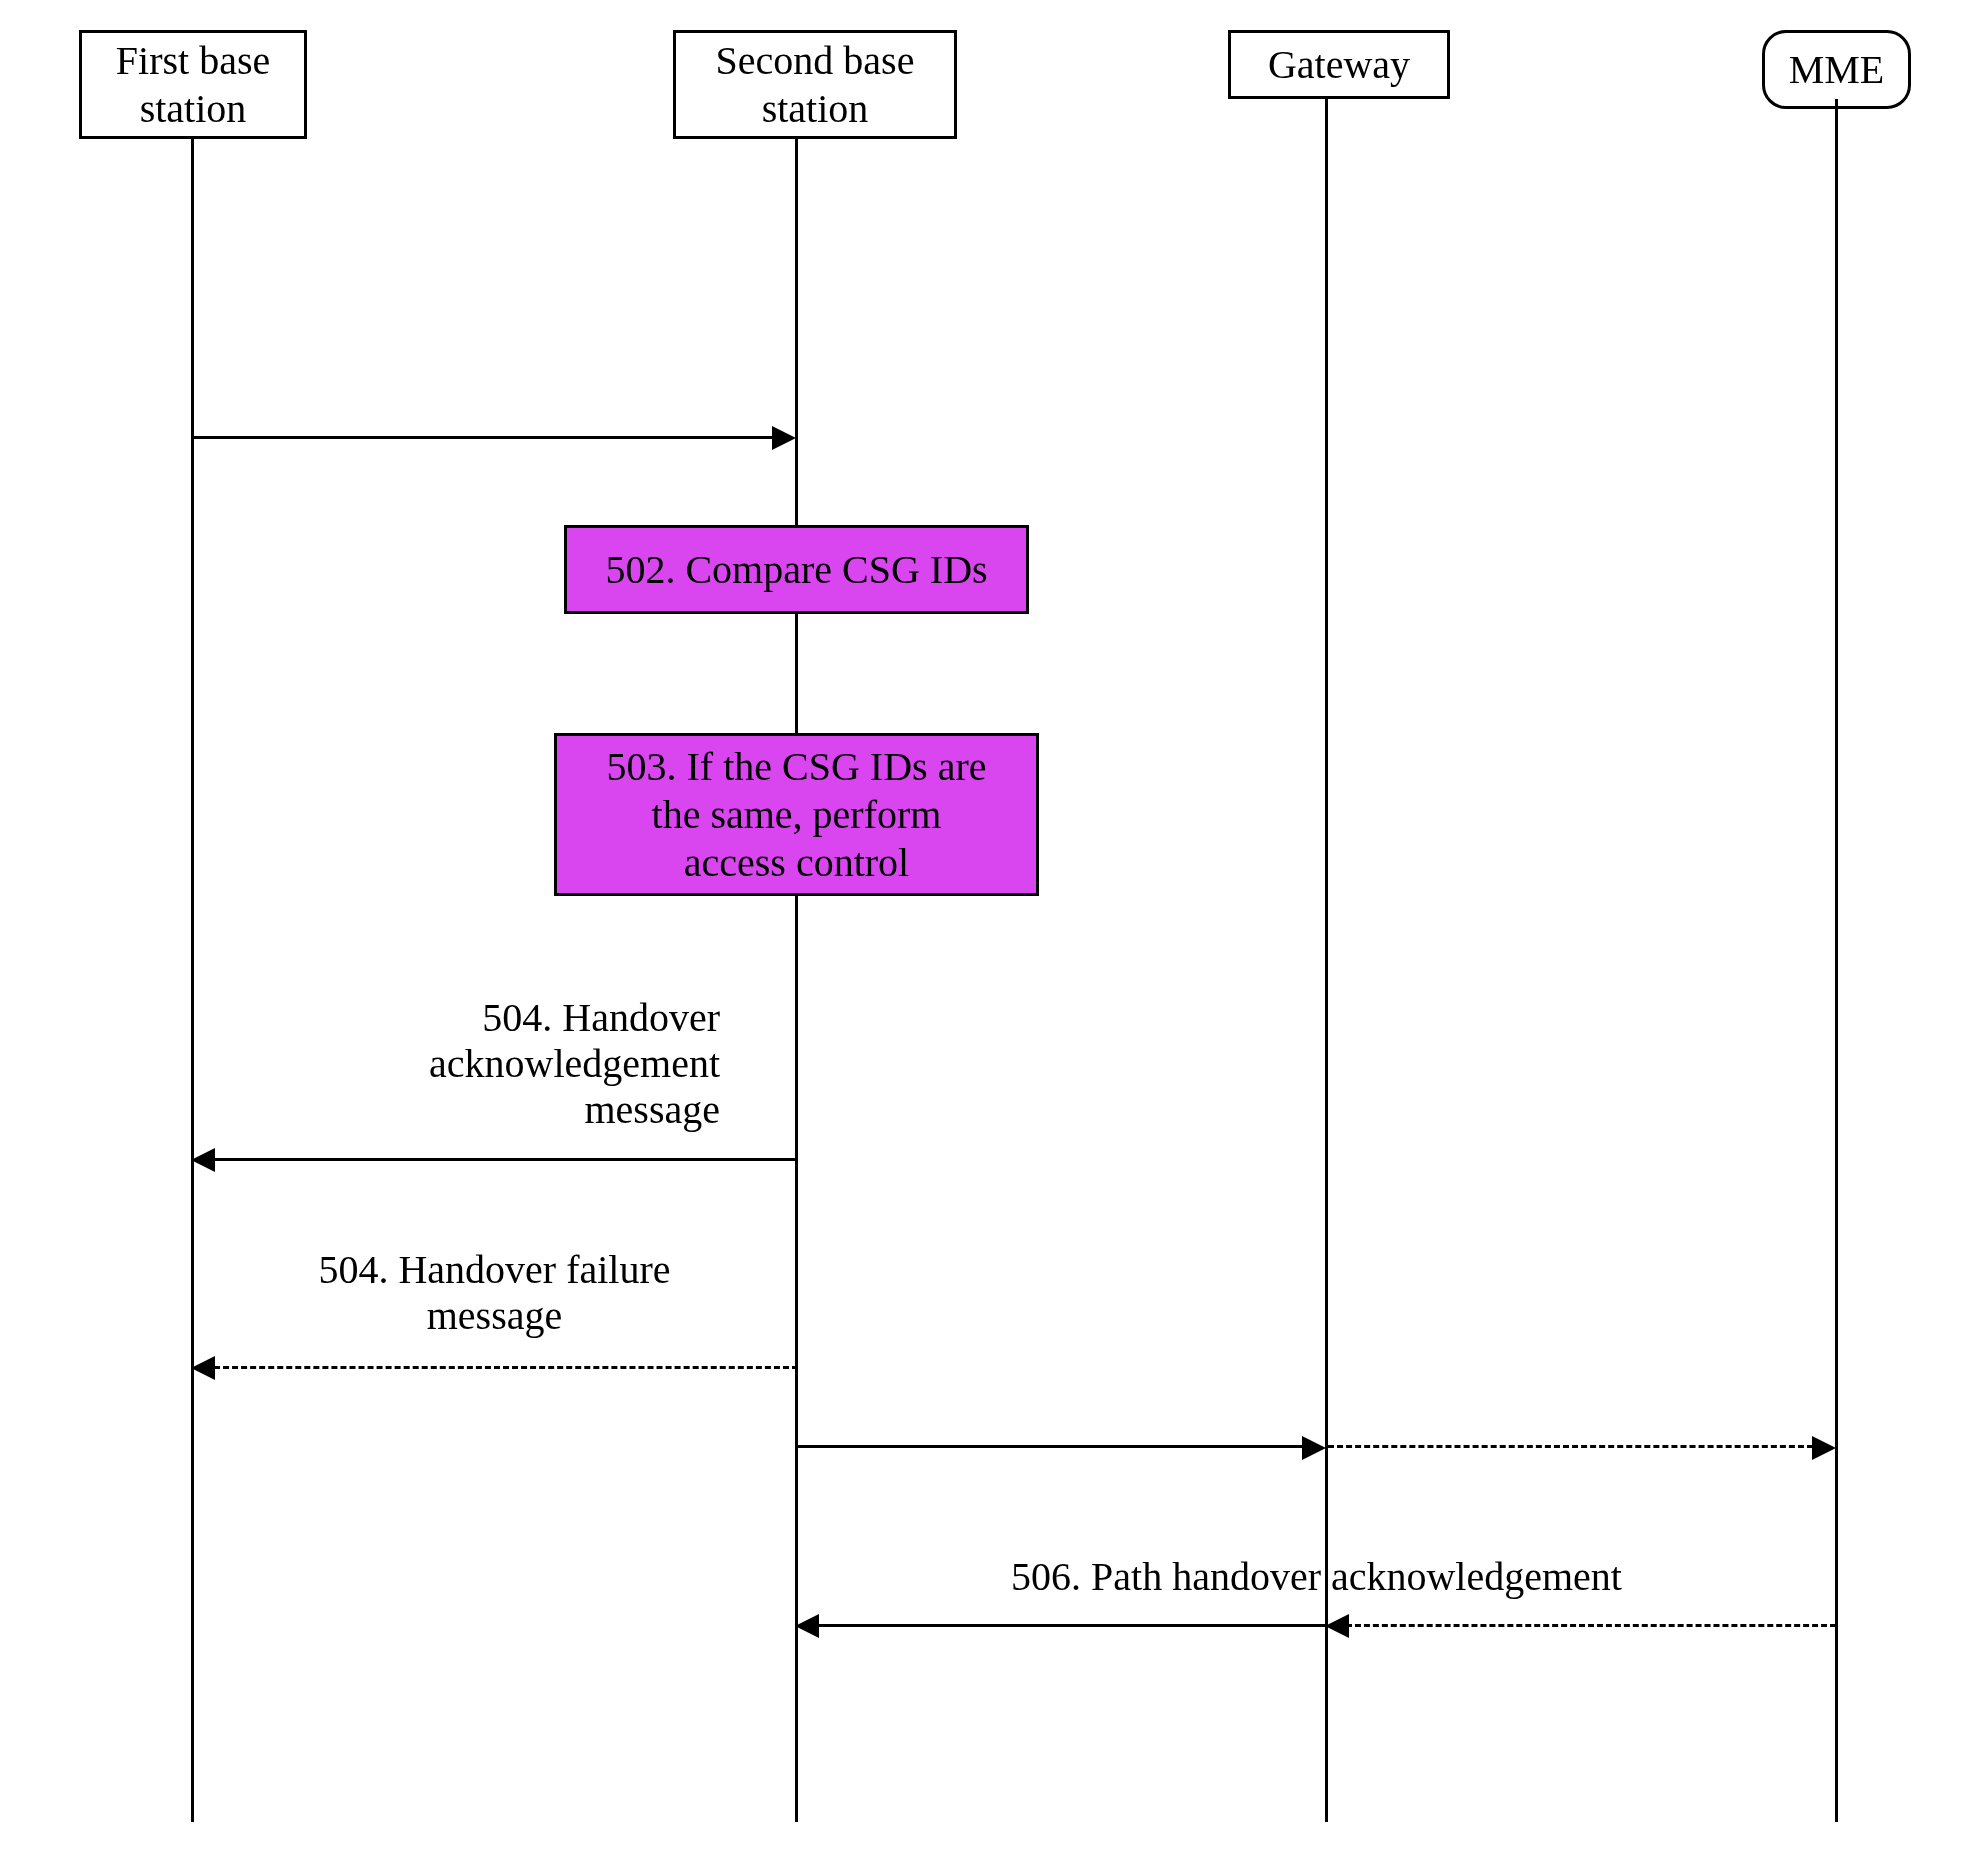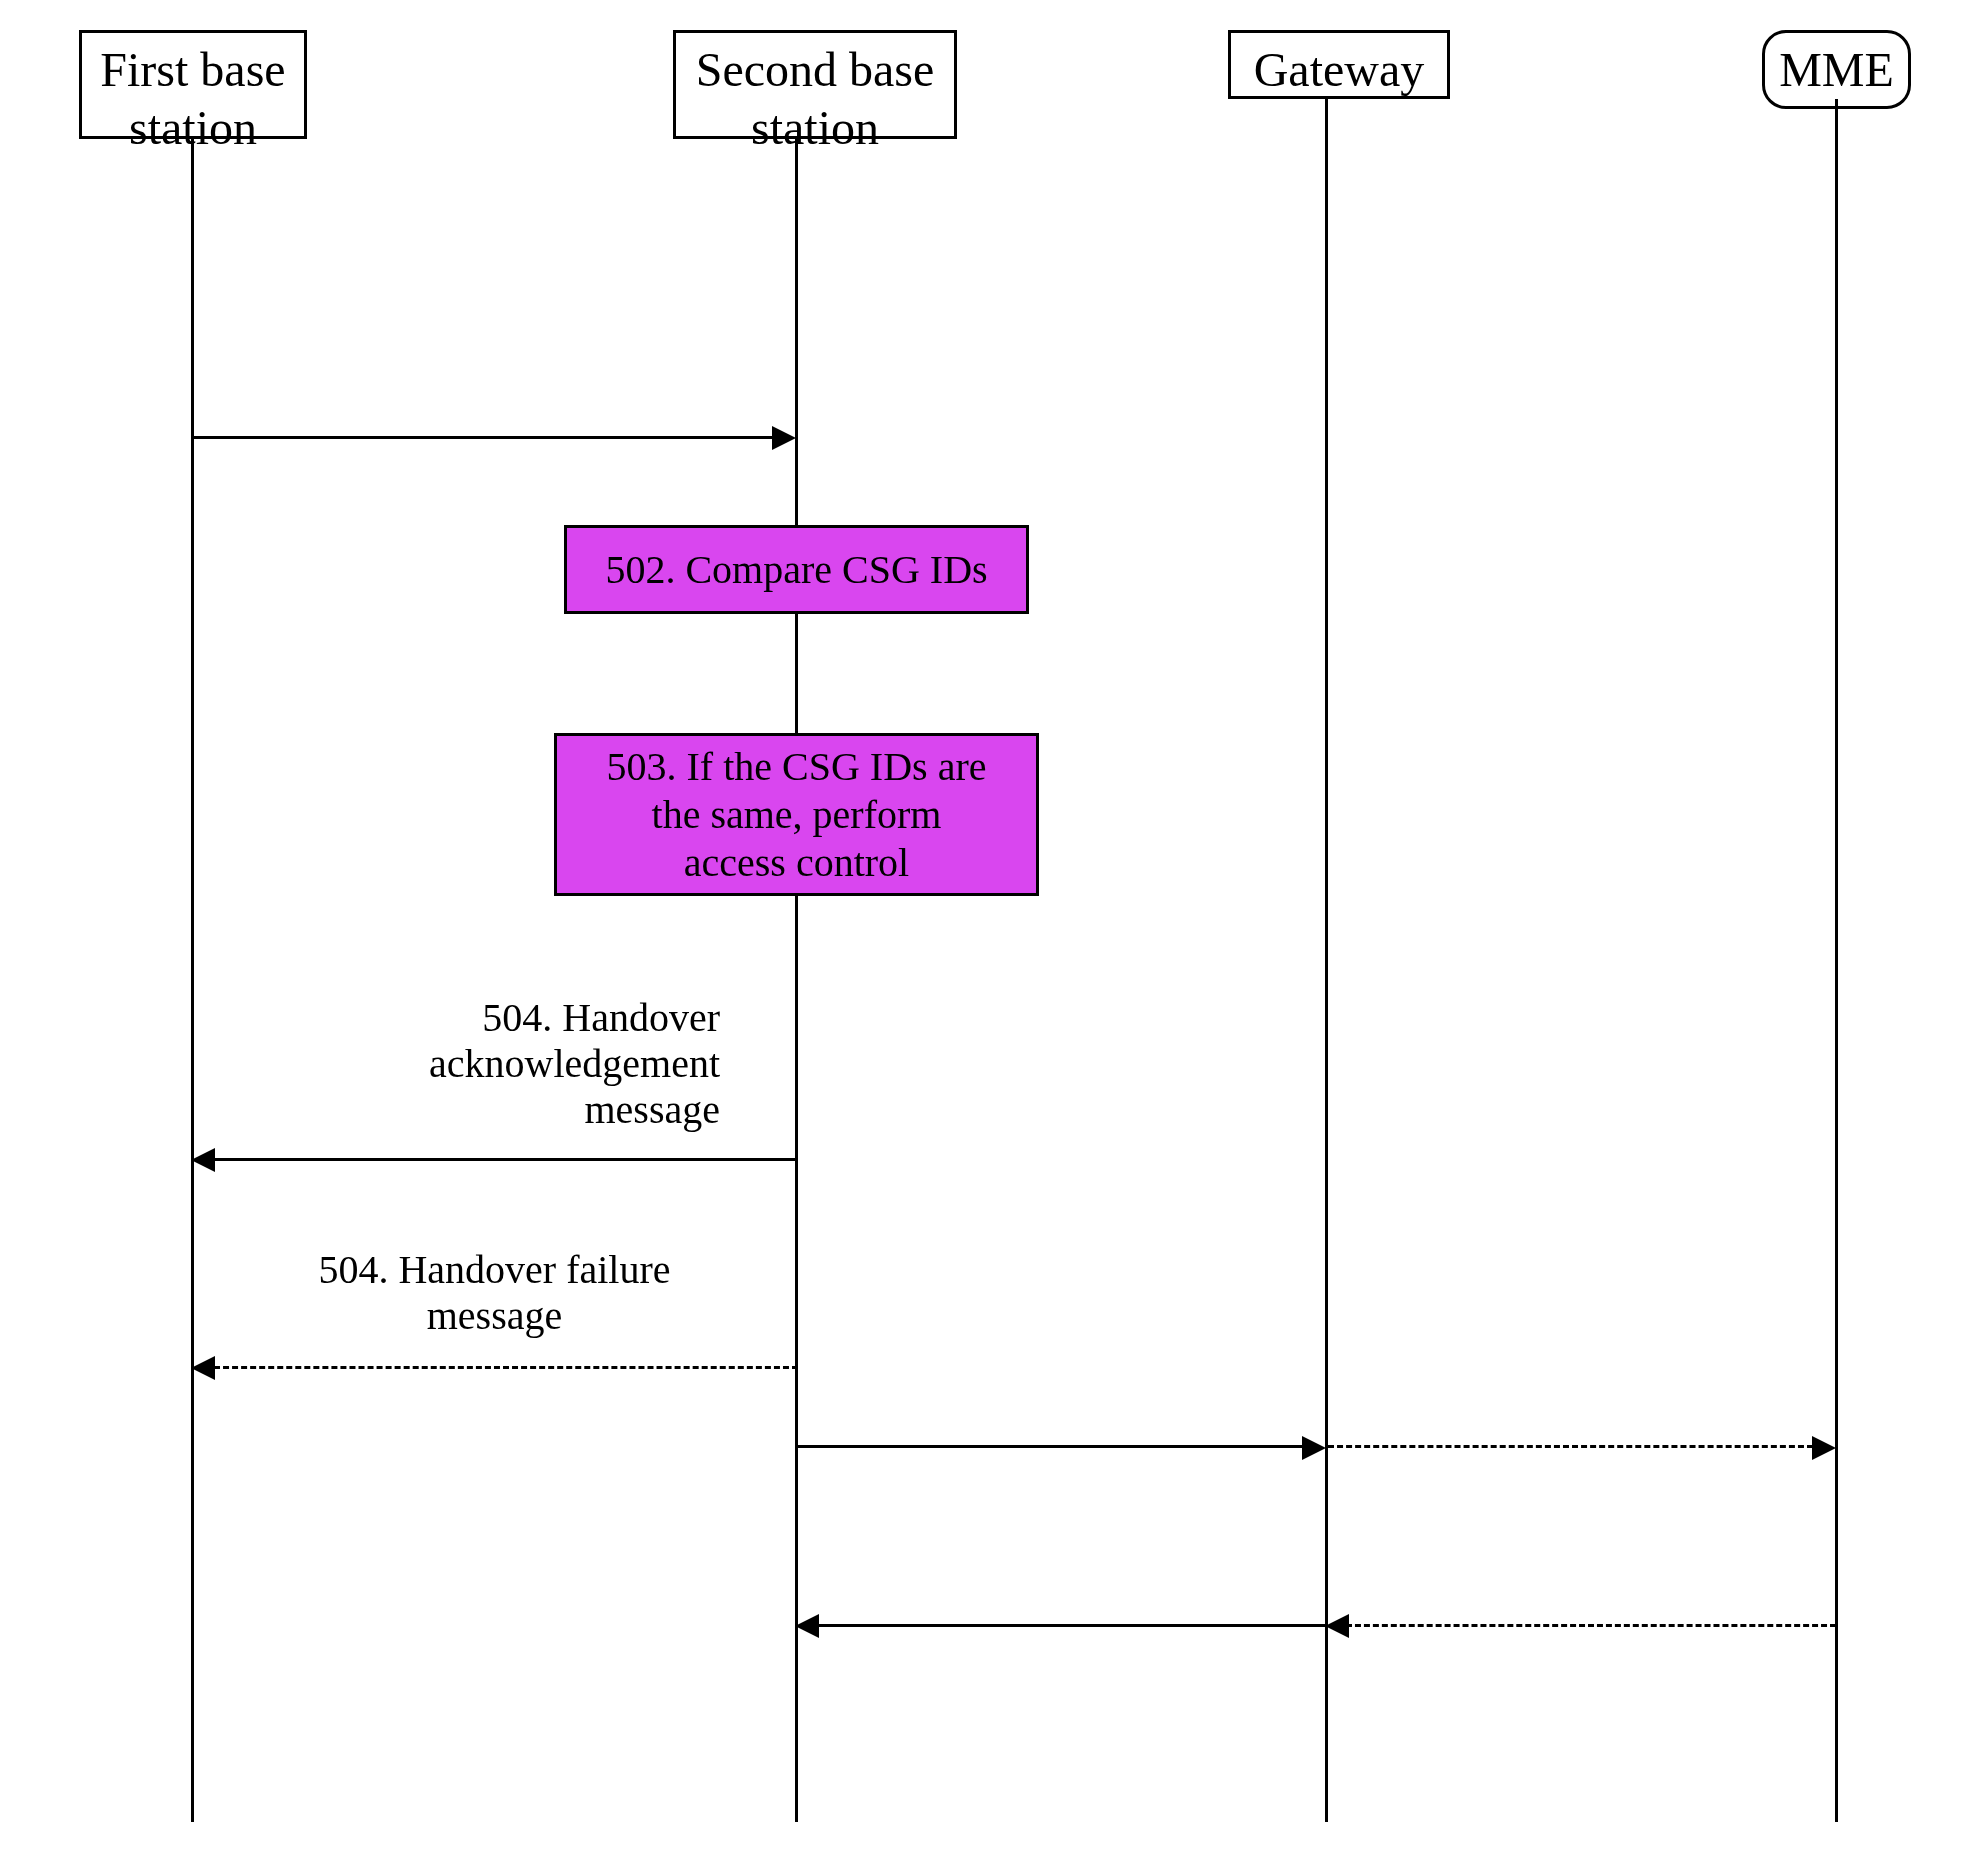--- a/index.html
+++ b/index.html
@@ -12,23 +12,23 @@
       position: relative;
       width: 1980px;
       height: 1871px;
     }
     .actor-box {
       position: absolute;
       border: 3px solid black;
       background: white;
       text-align: center;
       display: flex;
-      align-items: flex-start;
+      align-items: center;
       justify-content: center;
-      font-size: 48px;
+      font-size: 40px;
       line-height: 1.2;
       padding: 8px 16px;
       box-sizing: border-box;
     }
     .process-box {
       position: absolute;
       border: 3px solid black;
       background: #d946ef;
       text-align: center;
       display: flex;
@@ -128,20 +128,23 @@
   <div class="arrow-dashed" style="left:214px; top:1366px; width:584px;"></div>
   <div class="arrowhead-left" style="left:191px; top:1356px;"></div>
 
 
   <div class="arrow-solid" style="left:798px; top:1445px; width:505px;"></div>
   <div class="arrowhead-right" style="left:1302px; top:1436px;"></div>
 
   <div class="arrow-dashed" style="left:1328px; top:1445px; width:485px;"></div>
   <div class="arrowhead-right" style="left:1812px; top:1436px;"></div>
 
+  <div class="msg-label" style="left:861px; top:1554px; width:911px;">
+    <span>506. Path handover acknowledgement</span>
+  </div>
 
   <div class="arrow-dashed" style="left:1346px; top:1624px; width:490px;"></div>
   <div class="arrowhead-left" style="left:1325px; top:1614px;"></div>
 
   <div class="arrow-solid" style="left:818px; top:1624px; width:510px;"></div>
   <div class="arrowhead-left" style="left:795px; top:1614px;"></div>
 
 </div>
 
 

